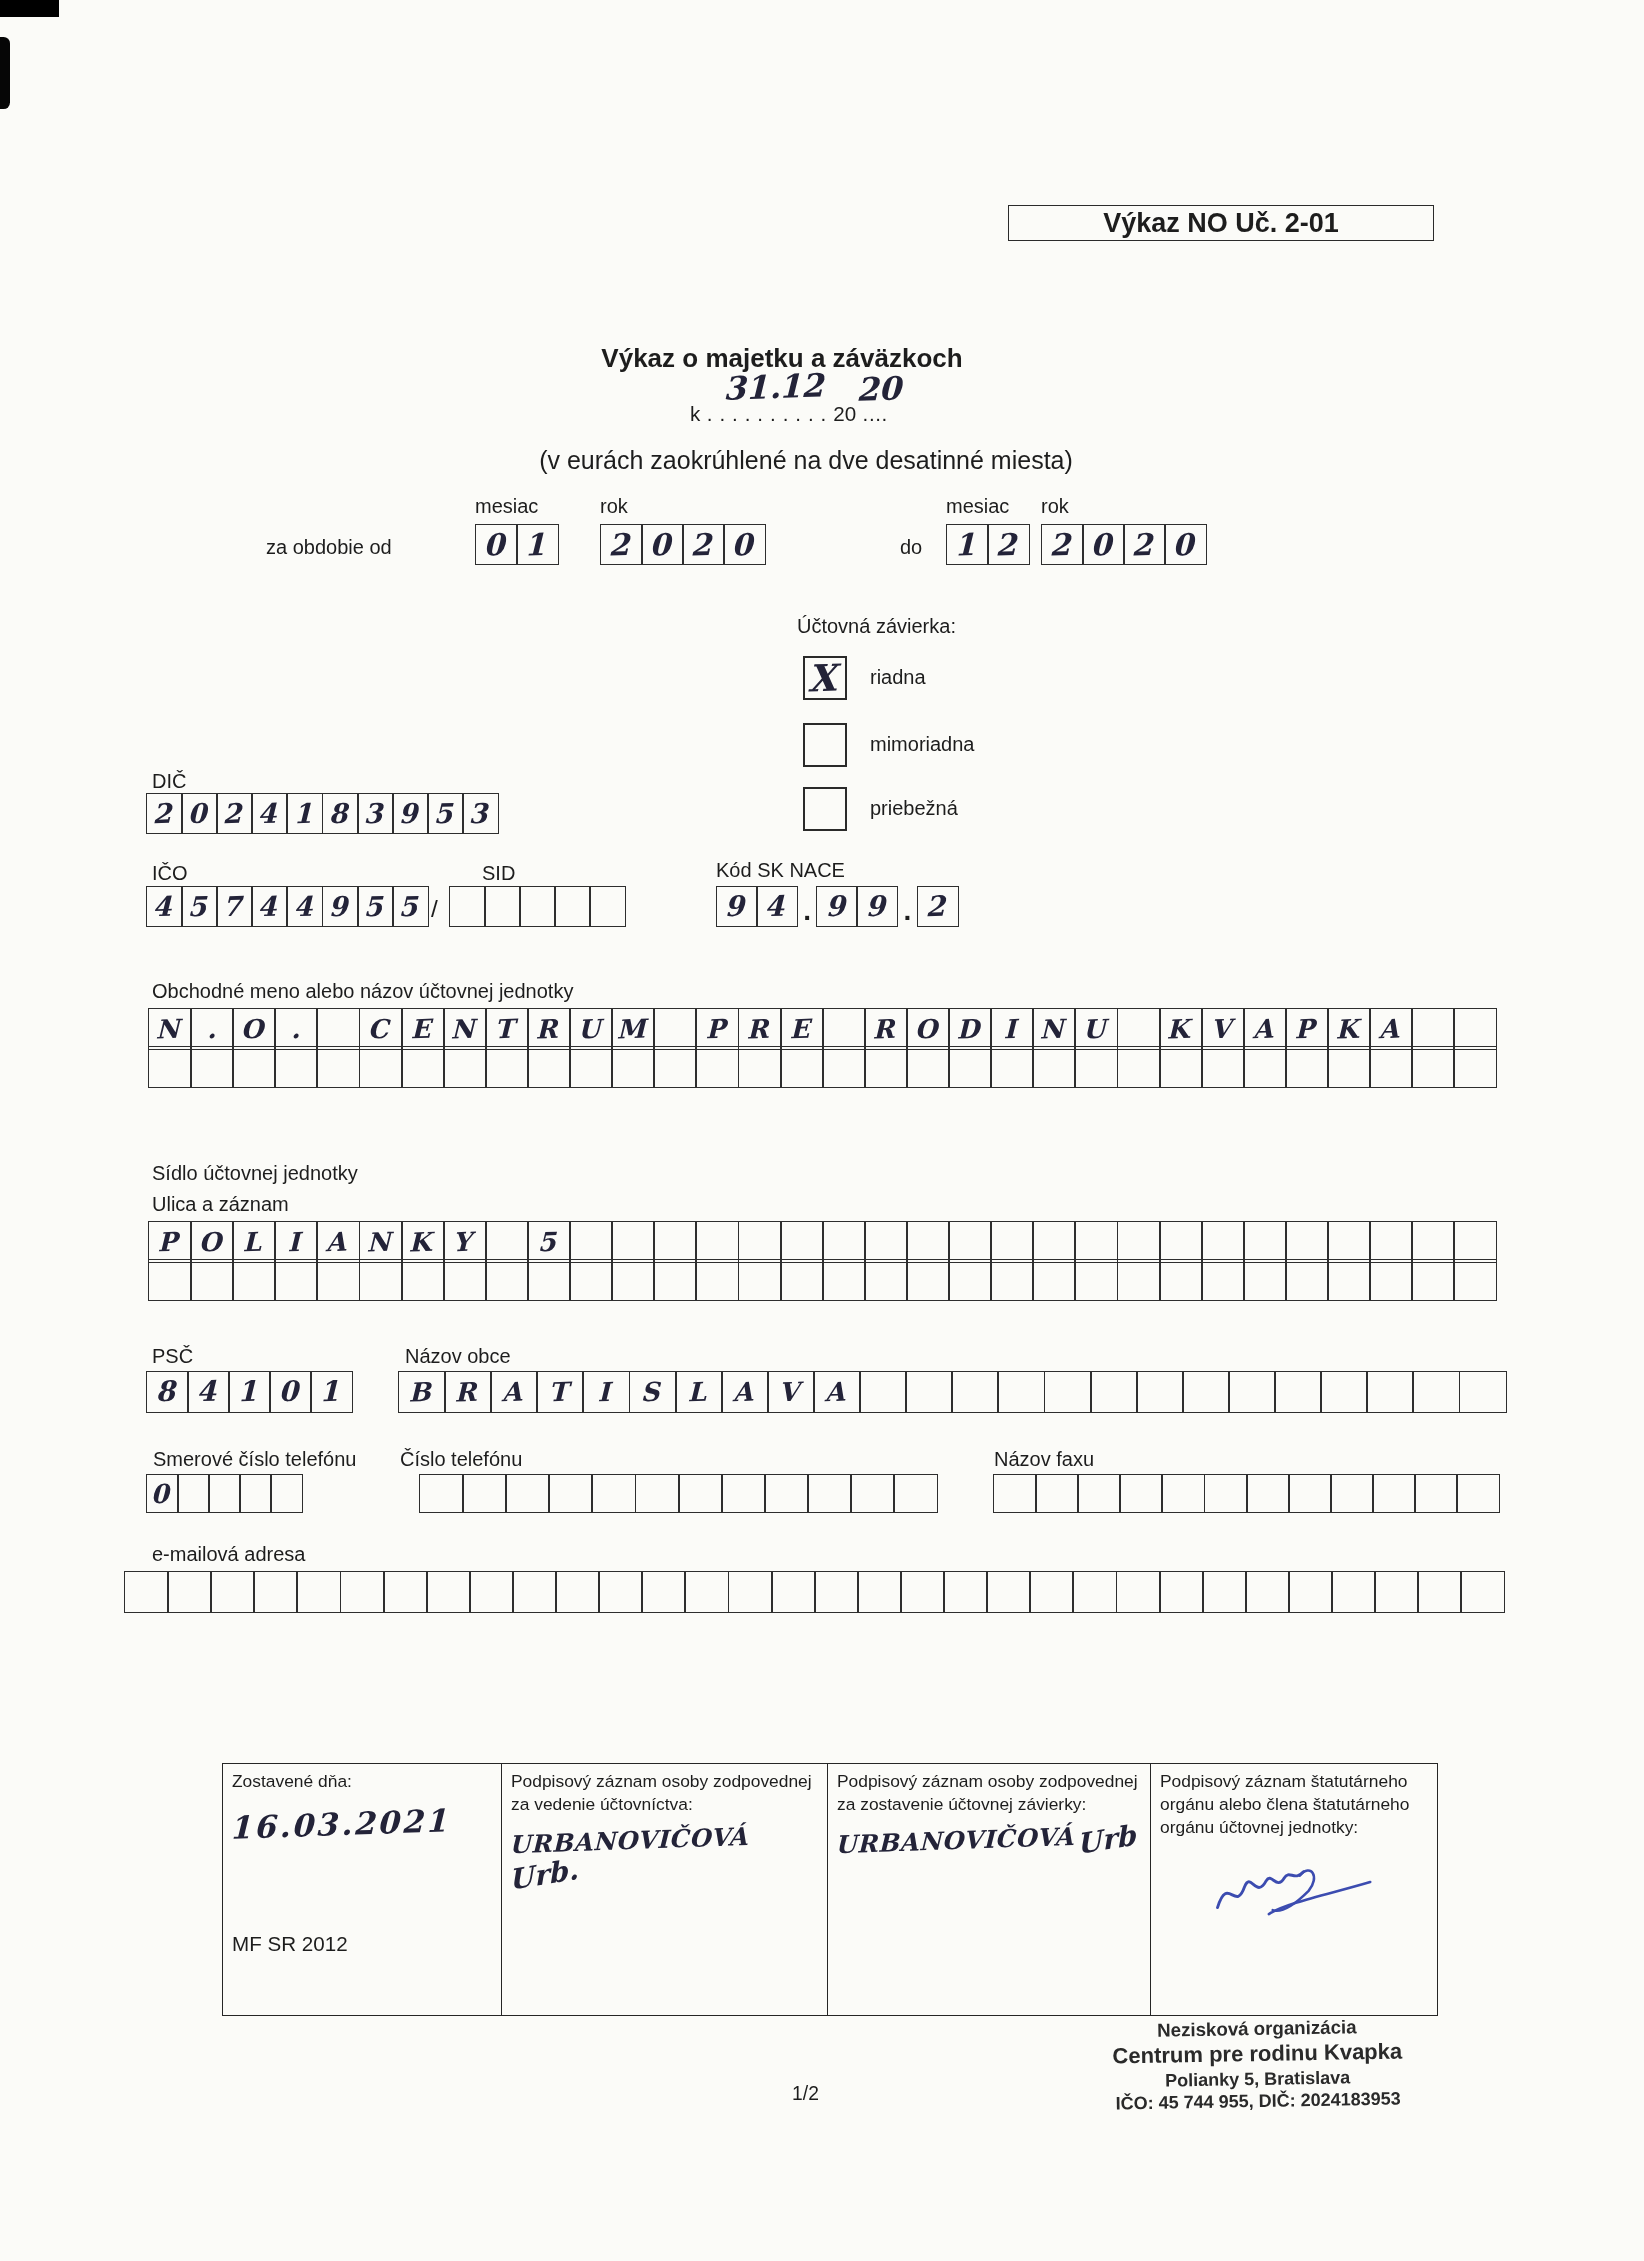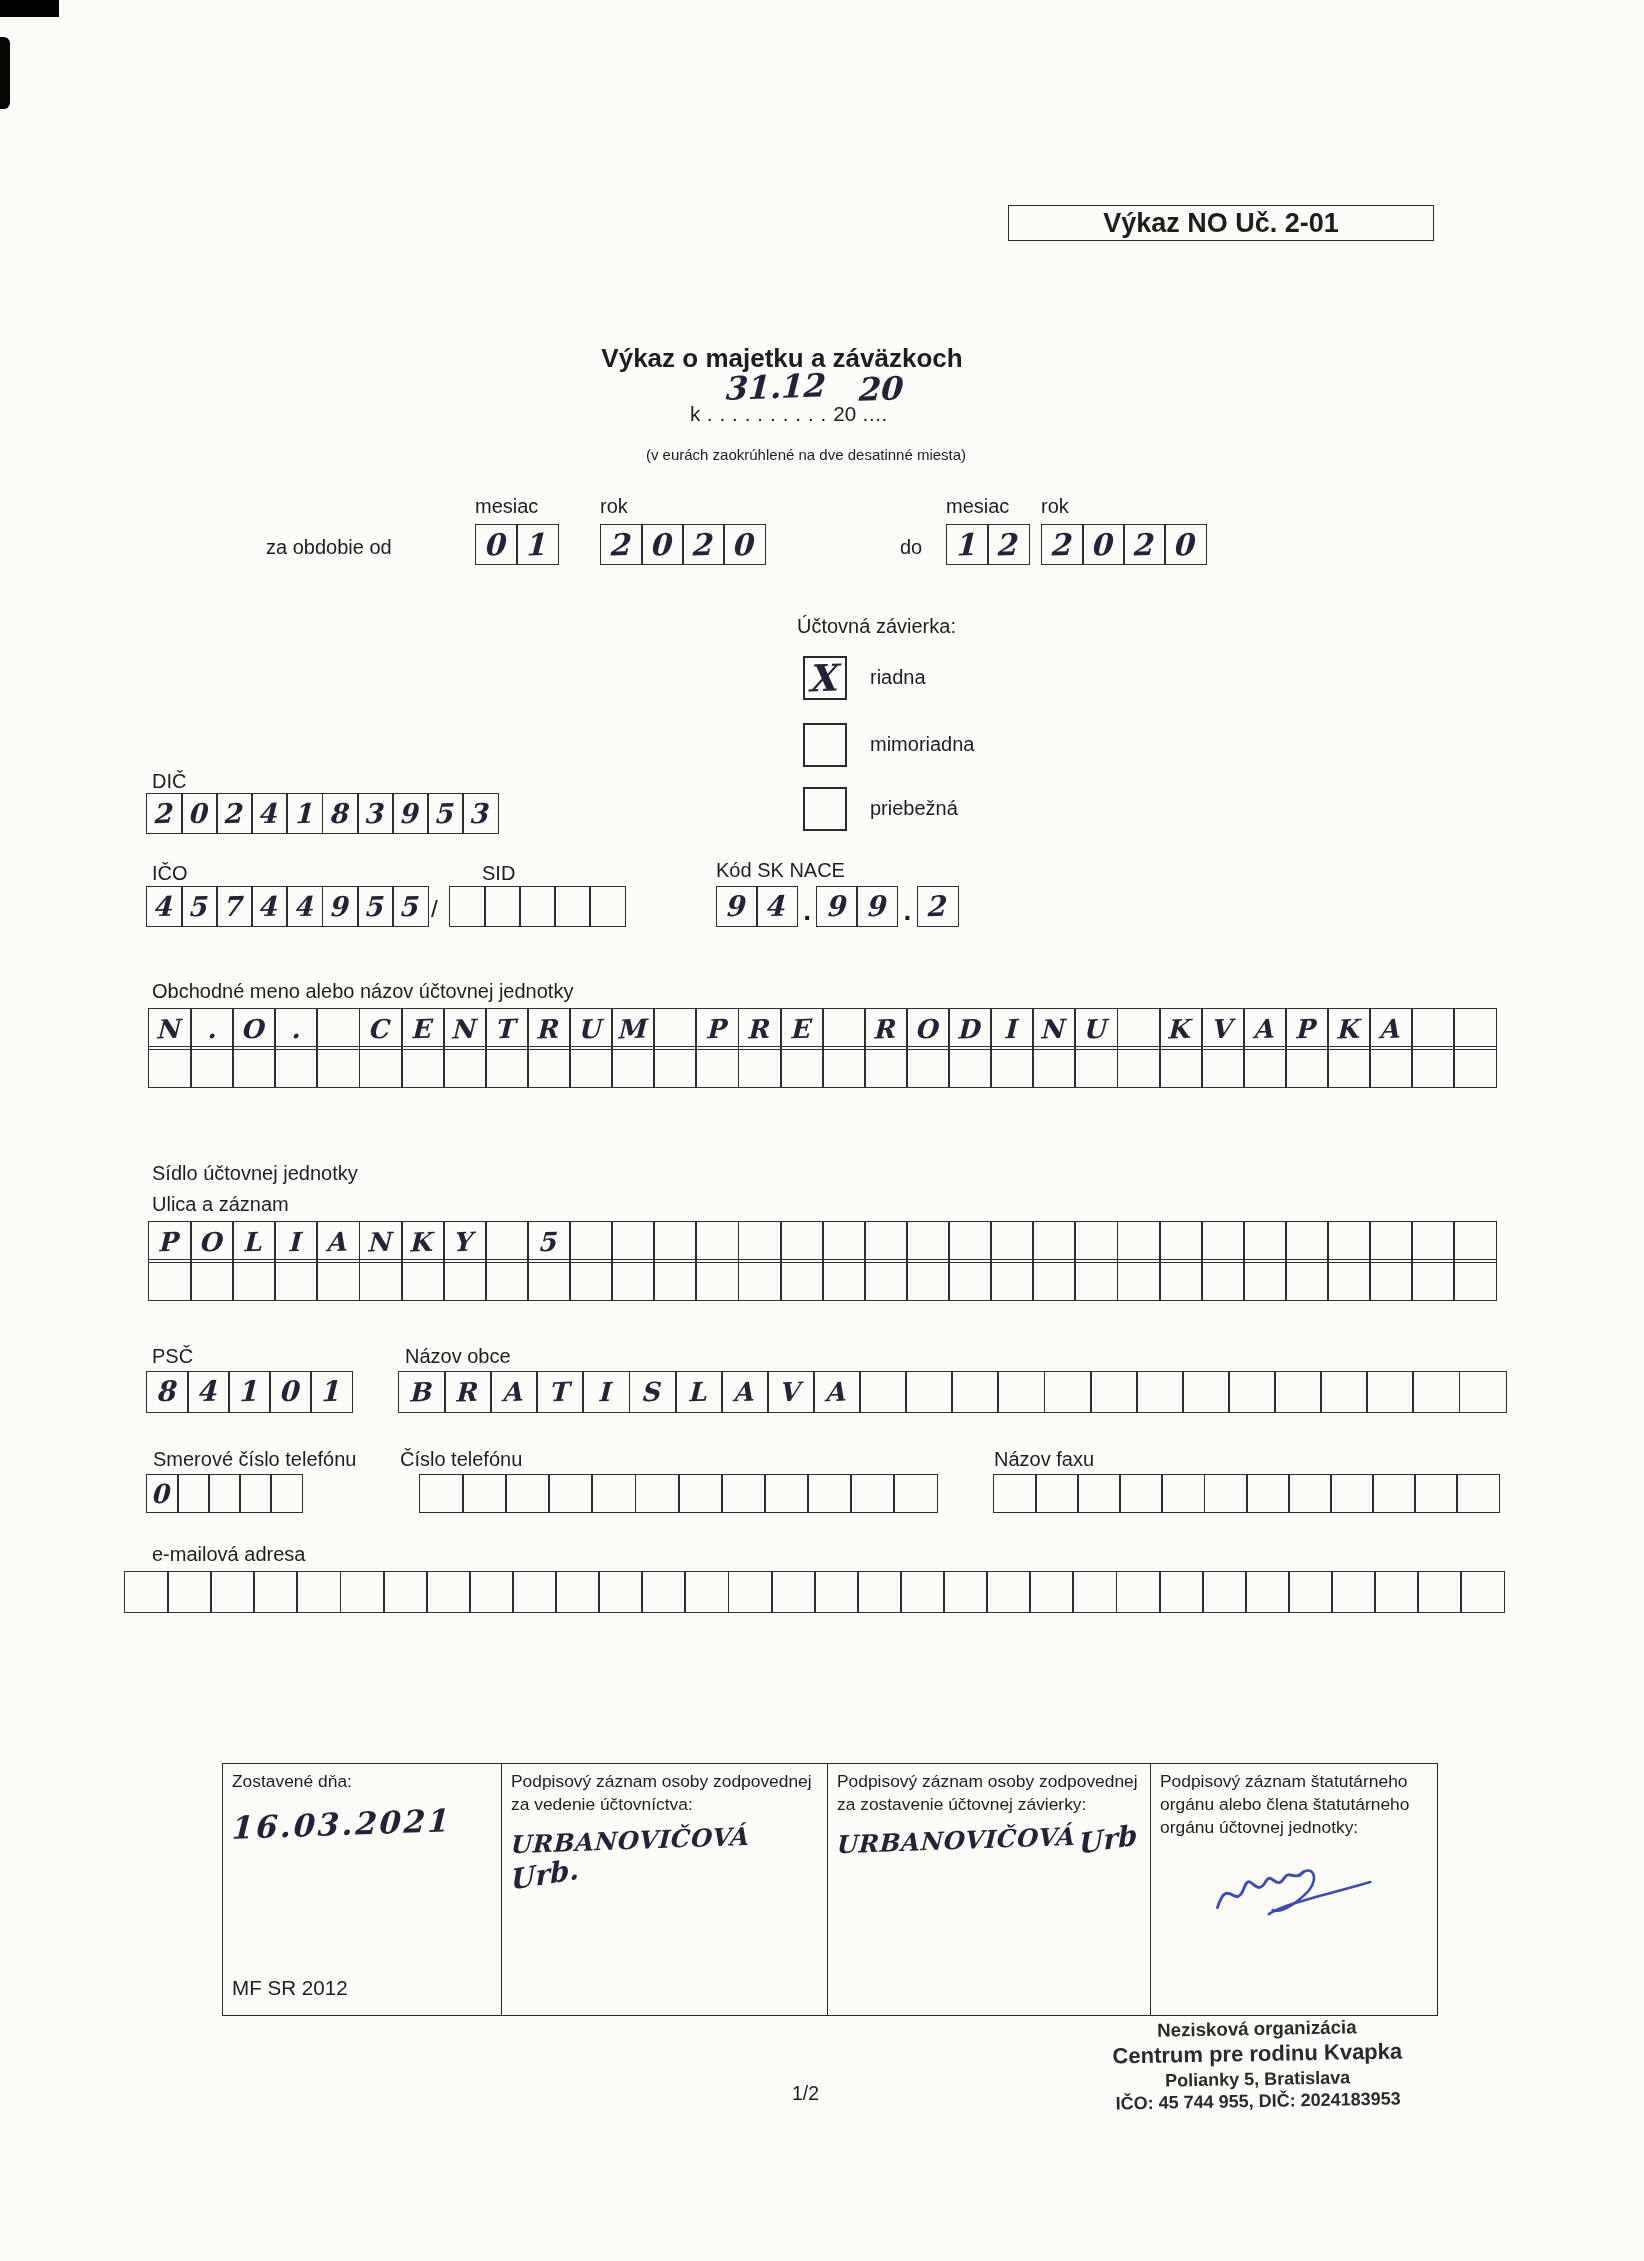--- a/index.html
+++ b/index.html
@@ -30,38 +30,38 @@
   
   .form-code-box{left:1008px;top:205px;width:424px;height:34px;border:1.9px solid #2b2b2b;
                  display:flex;align-items:center;justify-content:center;font-size:27px;font-weight:600;}
   .page-title{left:0;top:343px;width:1564px;text-align:center;font-size:26px;font-weight:bold;}
   .date-line{left:0;top:402px;width:1578px;display:flex;justify-content:center;align-items:flex-end;
              gap:6.4px;font-size:20.6px;}
   .dots-wrap{position:relative;display:inline-block;}
   .dots{letter-spacing:0.6px;}
   .hw-date{position:absolute;left:19.3px;top:-34px;font-size:32px;}
   .hw-year{position:absolute;left:-3.9px;top:-32px;font-size:32px;}
-  .subtitle{left:0;top:446px;width:1612px;text-align:center;font-size:15px;}
+  .subtitle{left:0;top:446px;width:1612px;text-align:center;font-size:25px;}
   
   .checkbox{width:40px;height:40px;border:2.3px solid #2a2a2a;display:flex;align-items:center;justify-content:center;}
   .checkmark{font-size:37px;}
   .nace-row{display:flex;align-items:flex-end;}
   .nace-sep{font-size:28px;font-weight:bold;margin:0 5.2px;line-height:32px;}
   .ico-slash{font-size:24.5px;}
   
   .sig-table{left:222px;top:1763px;display:flex;border:1.9px solid #262626;height:251px;background:#fbfbf8;}
   .sig-col{border-right:1.9px solid #262626;padding:6.4px 9px;position:relative;}
   .sig-col:last-child{border-right:none;}
   .sig-label{font-size:17.4px;line-height:1.3;}
   .sig-date{font-size:31px;margin-top:13px;letter-spacing:2.6px;}
   .sig-name{font-size:24.5px;margin-top:10.3px;letter-spacing:0.6px;}
   .sig-init{font-size:28px;margin-top:2.6px;text-align:center;transform:rotate(-9deg) skewX(-8deg);}
   .sig-blue{display:block;margin:17px auto 0 auto;}
   
-  .mf{left:232px;top:1976px;font-size:20.6px;text-align:center;}
+  .mf{left:232px;top:1932px;font-size:20.6px;text-align:center;}
   .pagenum{left:767px;top:2083px;width:77px;text-align:center;font-size:19.3px;}
   .stamp{left:1019px;top:2017px;width:477px;text-align:center;transform:rotate(-1deg);color:#2a2a2a;}
   .stamp div{font-weight:700;line-height:1.25;}
   .stamp .l1{font-size:18.7px;}
   .stamp .l2{font-size:22px;}
   .stamp .l3{font-size:18px;}
   .stamp .l4{font-size:18px;}
   
   .scan-mark-1{left:0;top:0;width:59px;height:17px;background:#000;}
   .scan-mark-2{left:0;top:37px;width:10.3px;height:72px;background:#060606;border-radius:0 6.4px 6.4px 0;}

